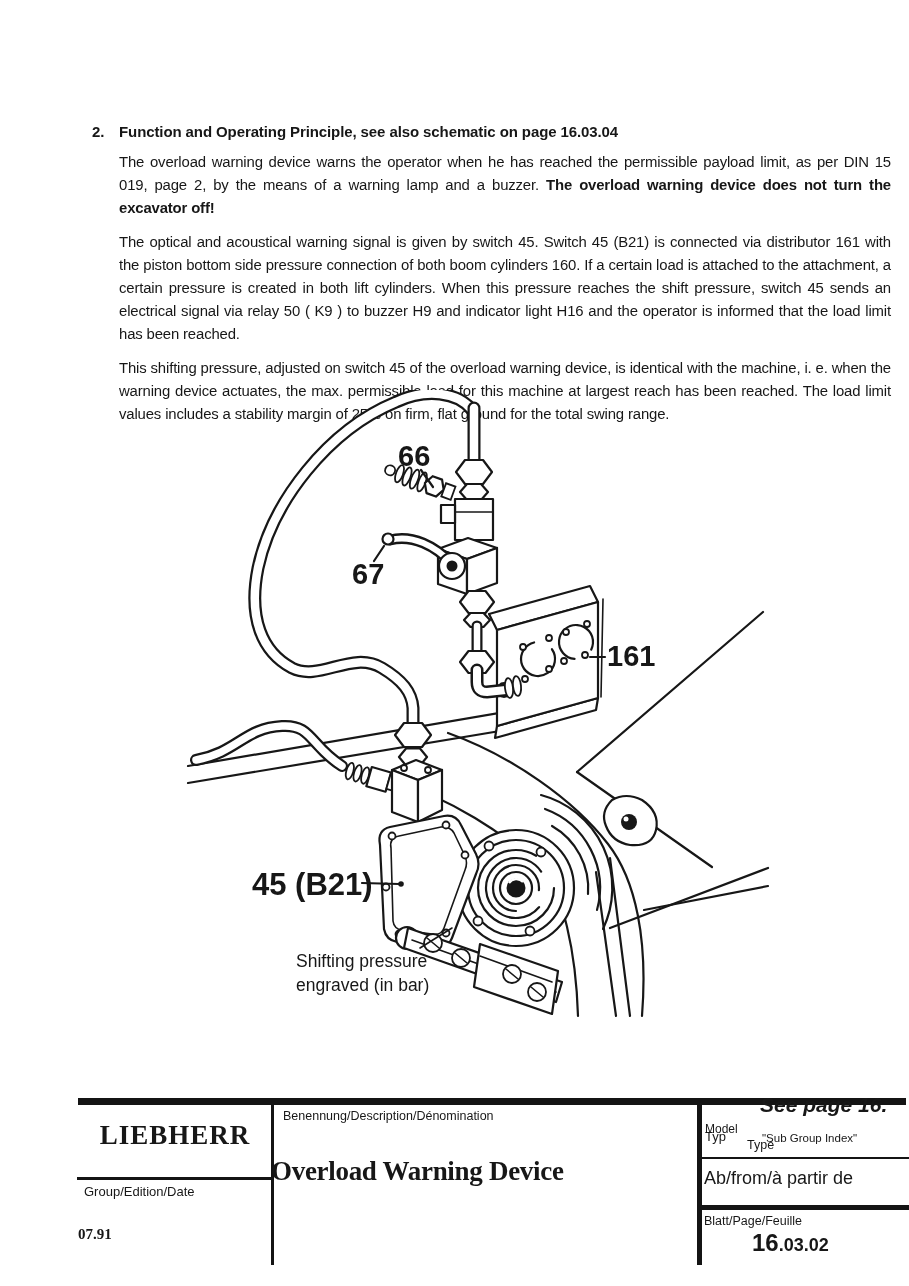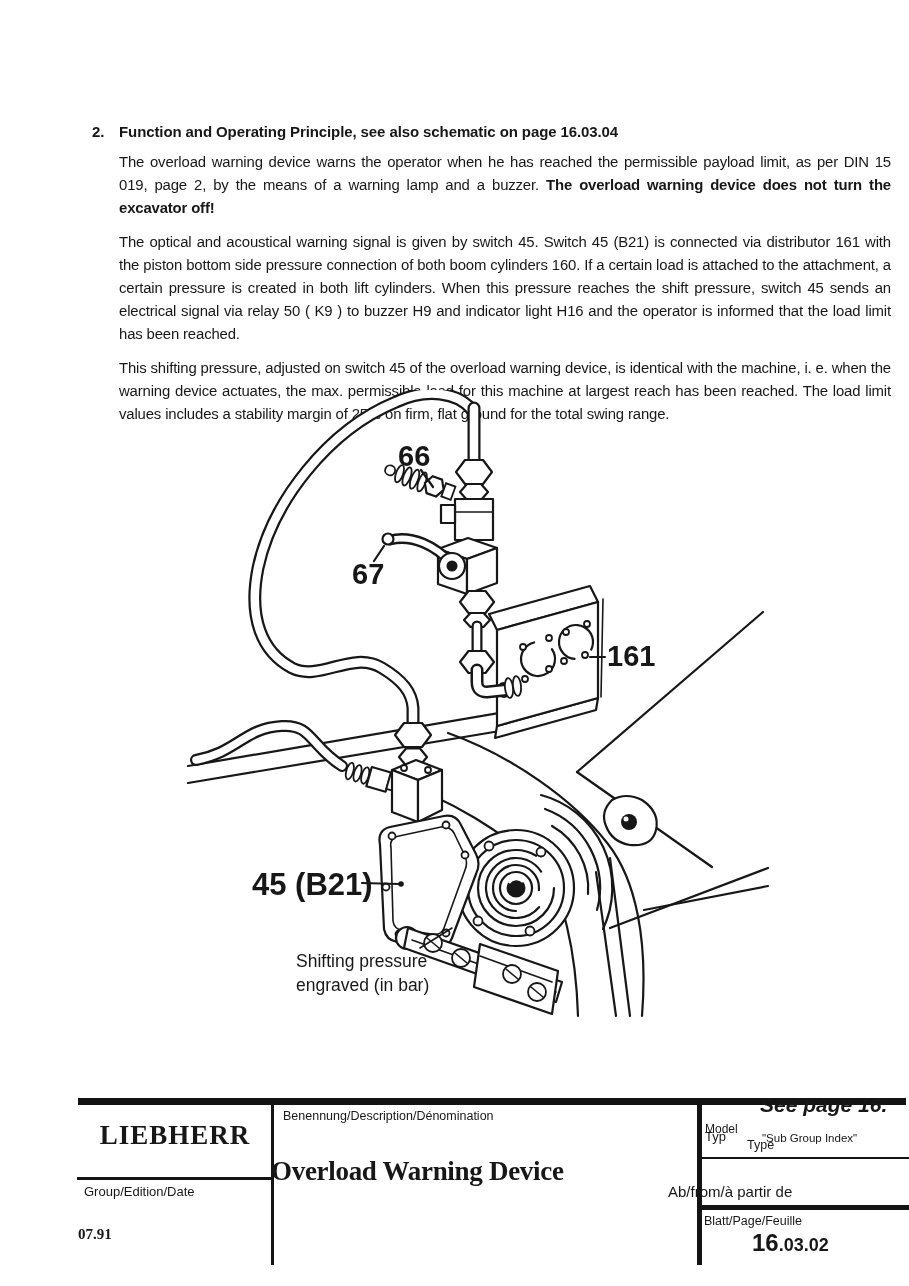--- a/index.html
+++ b/index.html
@@ -221,19 +221,19 @@
 
   <div class="abs ftxt" style="left:283px;top:1109px;font-size:12.5px;">Benennung/Description/Dénomination</div>
   <div class="abs center" style="left:271px;top:1156px;width:427px;font-size:27px;font-weight:bold;letter-spacing:-0.3px;">Overload Warning Device</div>
 
   <div class="abs ftxt" style="left:705px;top:1129px;font-size:13px;">Typ</div>
   <div class="abs ftxt" style="left:705px;top:1122px;font-size:12px;">Model</div>
   <div class="abs ftxt" style="left:747px;top:1138px;font-size:12.5px;">Type</div>
   <div class="abs ftxt" style="left:760px;top:1093px;font-size:21px;font-weight:bold;font-style:italic;">See page 16.</div>
   <div class="abs ftxt" style="left:762px;top:1132px;font-size:11.5px;">"Sub Group Index"</div>
   <div class="abs blk" style="left:697px;top:1157px;width:212px;height:2px;"></div>
-  <div class="abs ftxt" style="left:668px;top:1168px;font-size:15px;margin-top:15px;">Ab/from/à partir de</div>
+  <div class="abs ftxt" style="left:704px;top:1168px;font-size:18px;">Ab/from/à partir de</div>
   <div class="abs blk" style="left:697px;top:1205px;width:212px;height:5px;"></div>
   <div class="abs ftxt" style="left:704px;top:1214px;font-size:12.5px;">Blatt/Page/Feuille</div>
   <div class="abs ftxt" style="left:752px;top:1229px;">
     <span style="font-size:24px;font-weight:bold;">16</span><span style="font-size:18px;font-weight:bold;">.03.02</span>
   </div>
 </div>
 
 </body></html>

